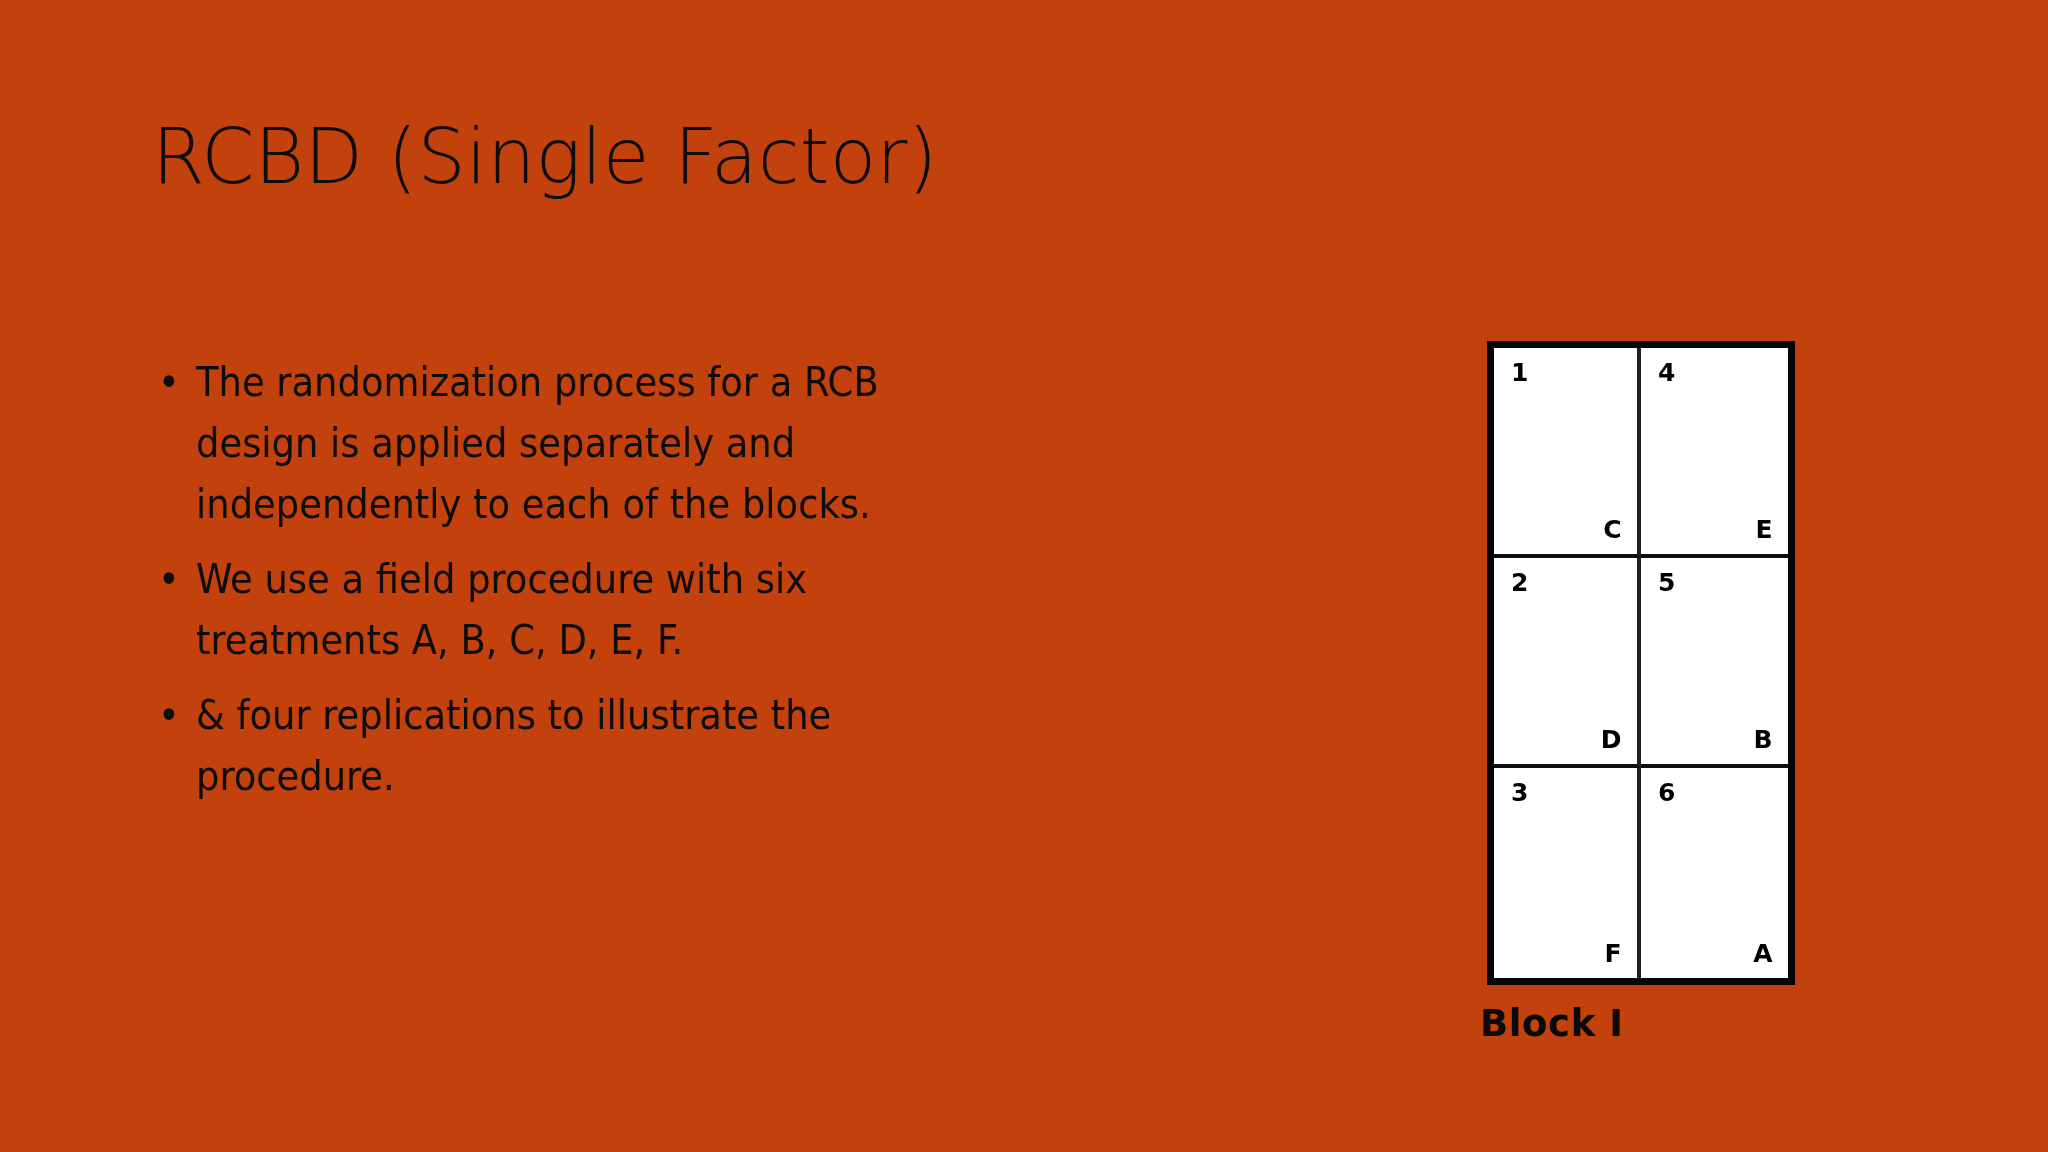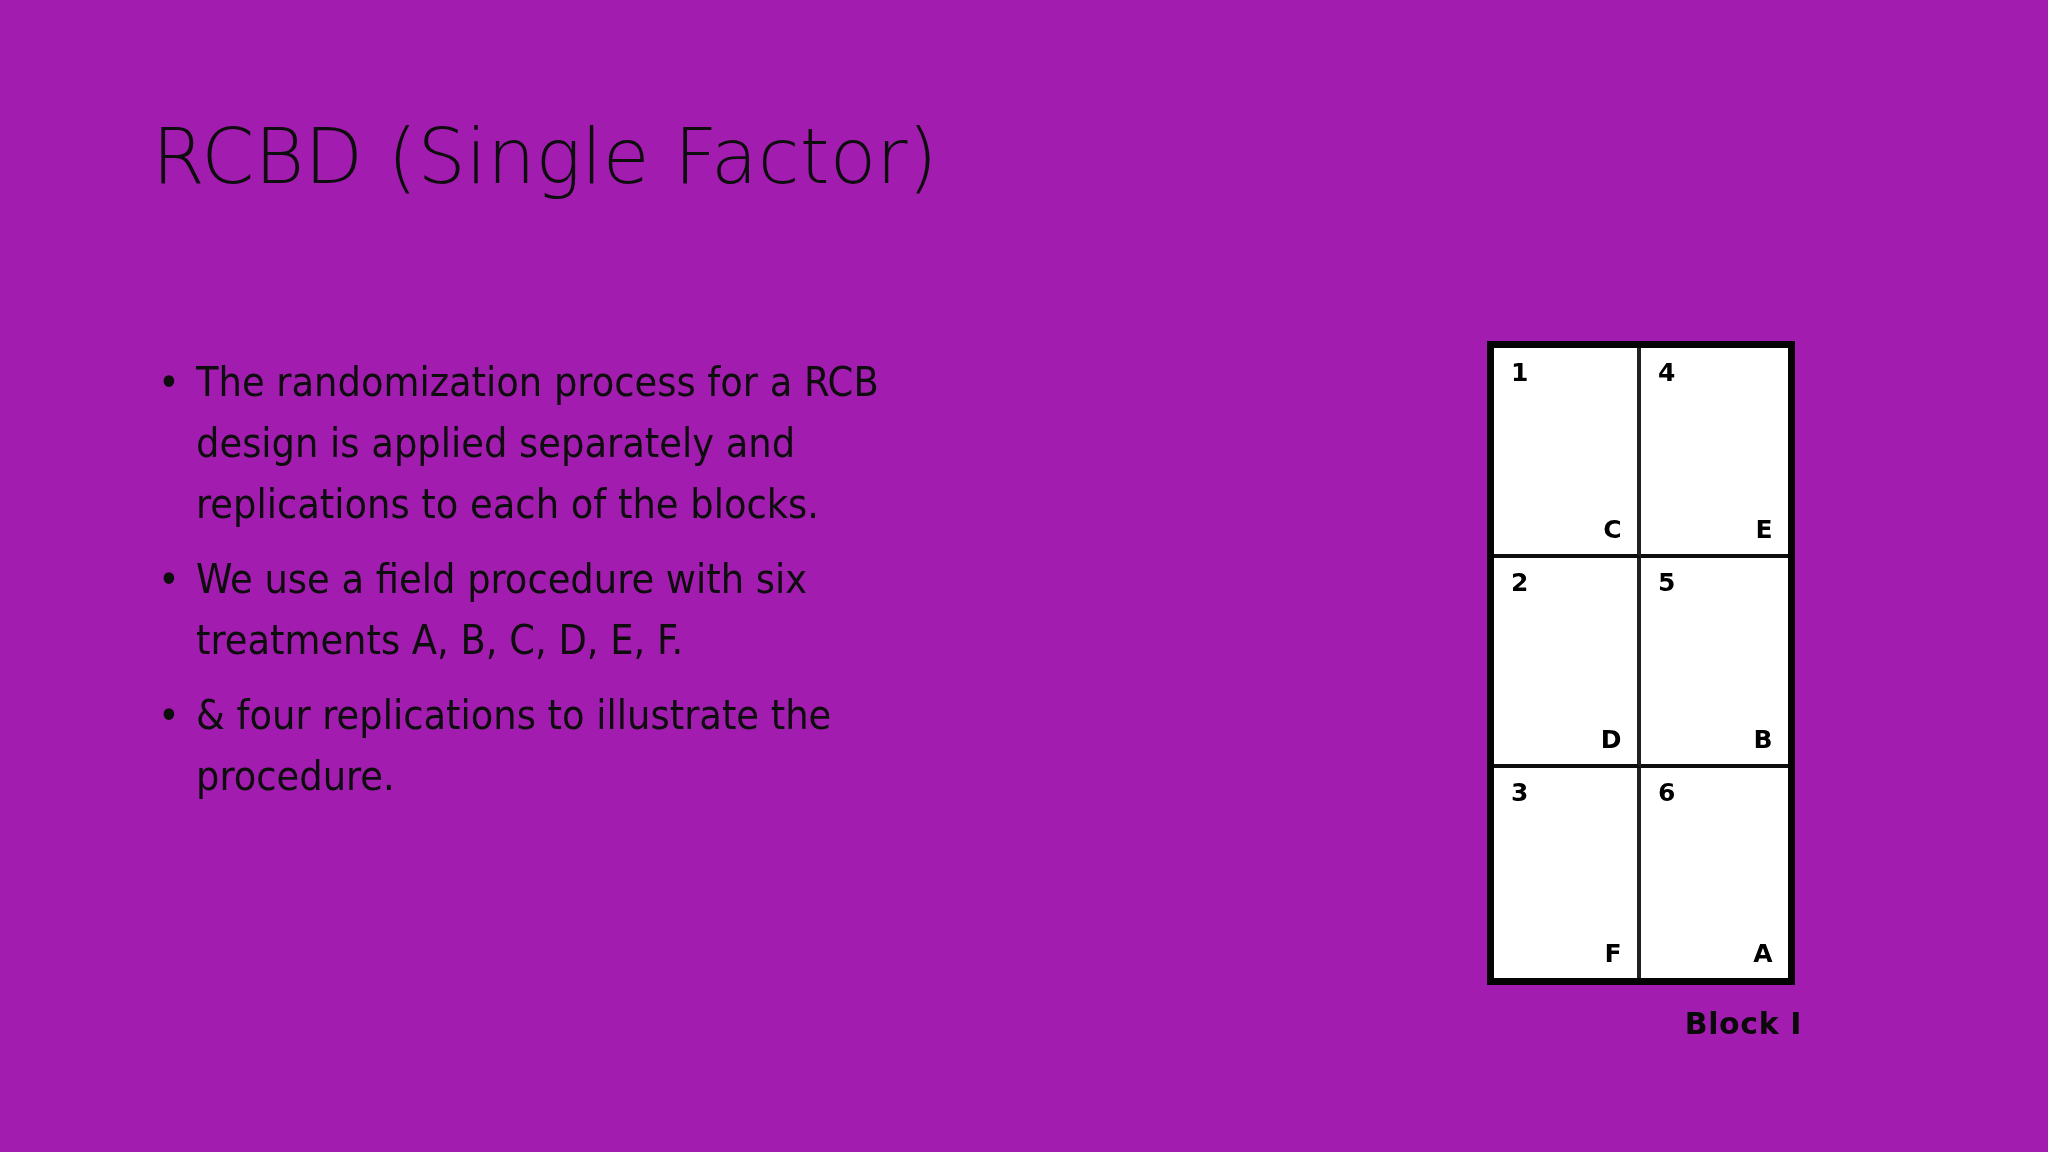--- a/index.html
+++ b/index.html
@@ -14,21 +14,21 @@
     position: relative;
     overflow: hidden;
     font-family: "Liberation Sans", sans-serif;
     color: #000000;
     -webkit-font-smoothing: antialiased;
   }
 
   .slide {
     position: absolute;
     inset: 0;
-    background: #a21caf;
+    background: #c2410c;
   }
 
   
   .slide-title {
     position: absolute;
     left: 152px;
     top: 112px;
     width: 1500px;
     font-family: "DejaVu Sans", sans-serif;
     font-weight: 300;
@@ -125,41 +125,41 @@
     line-height: 25px;
     color: #0a0a0a;
     letter-spacing: -0.5px;
   }
 
   .diagram-caption {
     position: absolute;
     left: 0;
     top: 678px;
     width: 322px;
-    text-align: right;
+    text-align: left;
     font-family: "DejaVu Sans", sans-serif;
     font-weight: 700;
-    font-size: 30px;
+    font-size: 37px;
     line-height: 32px;
     letter-spacing: 0.6px;
     color: #0a0a0a;
   }
 </style>
 </head>
 <body>
 
 <div class="slide">
 
   <div class="slide-title">RCBD (Single Factor)</div>
 
   <div class="body-block">
 
     <div class="bullet-item">
       <span class="bullet-marker">•</span>
-      <span class="bullet-text">The randomization process for a RCB design is applied separately and replications to each of the blocks.</span>
+      <span class="bullet-text">The randomization process for a RCB design is applied separately and independently to each of the blocks.</span>
     </div>
 
     <div class="bullet-item">
       <span class="bullet-marker">•</span>
       <span class="bullet-text">We use a field procedure with six treatments A, B, C, D, E, F.</span>
     </div>
 
     <div class="bullet-item">
       <span class="bullet-marker">•</span>
       <span class="bullet-text">&amp; four replications to illustrate the procedure.</span>

